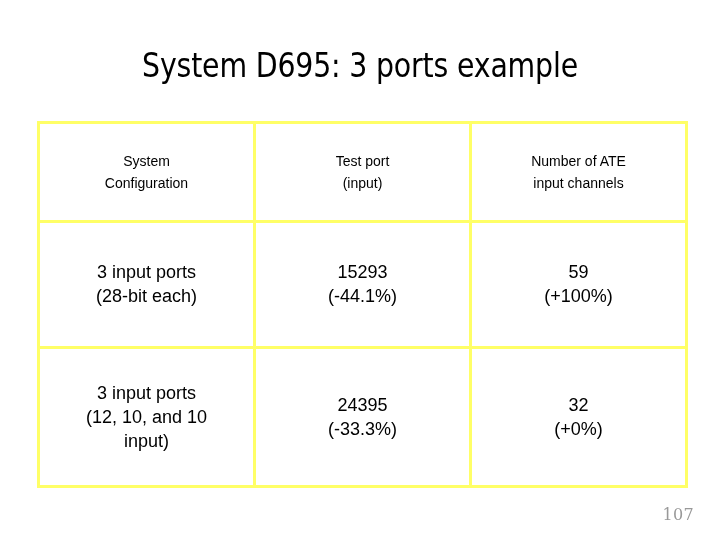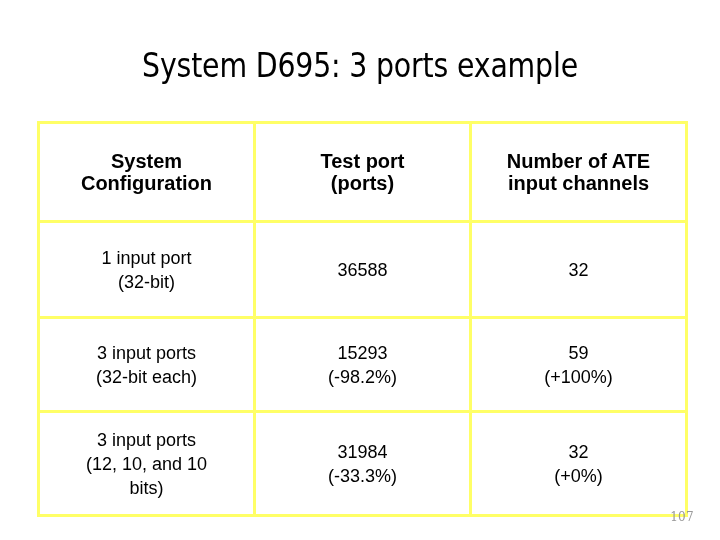--- a/index.html
+++ b/index.html
@@ -59,22 +59,22 @@
     border: 3px solid #ffff66;
     color: #000000;
     text-align: center;
     vertical-align: middle;
     padding: 2px 6px;
     font-family: "Liberation Sans", sans-serif;
     background: #ffffff;
   }
 
   table.data-table th {
-    font-size: 20px;
-    font-weight: bold;
+    font-size: 14px;
+    font-weight: normal;
     line-height: 22px;
     height: 92px;
   }
 
   table.data-table td {
     font-size: 18px;
     font-weight: normal;
     line-height: 24px;
   }
 
@@ -86,21 +86,21 @@
   .row-2 td { height: 87px; }
   .row-3 td { height: 97px; }
 
   .cell-lines span { display: block; }
 
   .page-number {
     position: absolute;
     right: 26px;
     bottom: 16px;
     font-family: "DejaVu Serif", serif;
-    font-size: 12px;
+    font-size: 16px;
     color: #999999;
     letter-spacing: 0.3px;
   }
 </style>
 </head>
 <body>
 
 <div class="slide">
 
   <div class="slide-title">System D695: 3 ports example</div>
@@ -113,63 +113,51 @@
         <col class="col-chan">
       </colgroup>
       <thead>
         <tr>
           <th class="cell-lines">
             <span>System</span>
             <span>Configuration</span>
           </th>
           <th class="cell-lines">
             <span>Test port</span>
-            <span>(ports)</span>
+            <span>(input)</span>
           </th>
           <th class="cell-lines">
             <span>Number of ATE</span>
             <span>input channels</span>
           </th>
         </tr>
       </thead>
       <tbody>
-        <tr class="row-1">
-          <td class="cell-lines">
-            <span>1 input port</span>
-            <span>(32-bit)</span>
-          </td>
-          <td class="cell-lines">
-            <span>36588</span>
-          </td>
-          <td class="cell-lines">
-            <span>32</span>
-          </td>
-        </tr>
         <tr class="row-2">
           <td class="cell-lines">
             <span>3 input ports</span>
-            <span>(32-bit each)</span>
+            <span>(28-bit each)</span>
           </td>
           <td class="cell-lines">
             <span>15293</span>
-            <span>(-98.2%)</span>
+            <span>(-44.1%)</span>
           </td>
           <td class="cell-lines">
             <span>59</span>
             <span>(+100%)</span>
           </td>
         </tr>
         <tr class="row-3">
           <td class="cell-lines">
             <span>3 input ports</span>
             <span>(12, 10, and 10</span>
-            <span>bits)</span>
+            <span>input)</span>
           </td>
           <td class="cell-lines">
-            <span>31984</span>
+            <span>24395</span>
             <span>(-33.3%)</span>
           </td>
           <td class="cell-lines">
             <span>32</span>
             <span>(+0%)</span>
           </td>
         </tr>
       </tbody>
     </table>
   </div>

